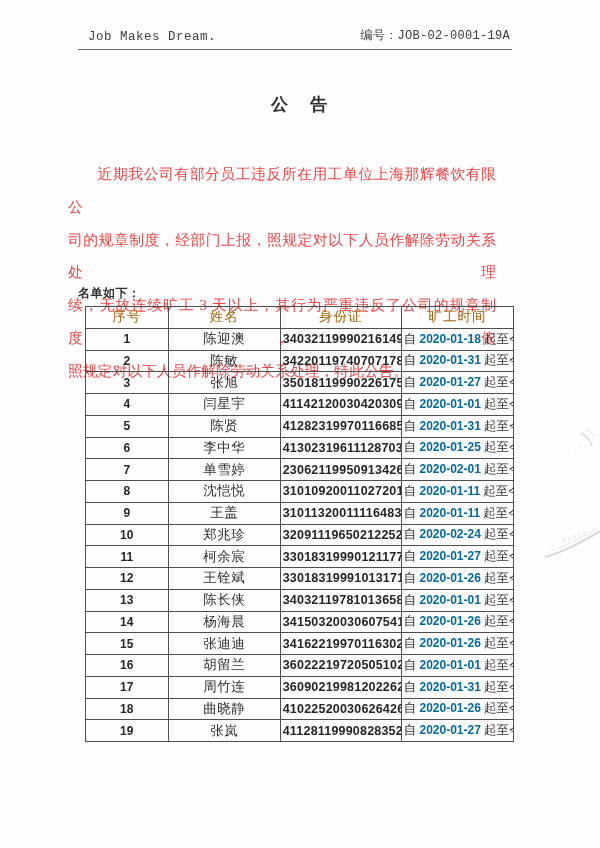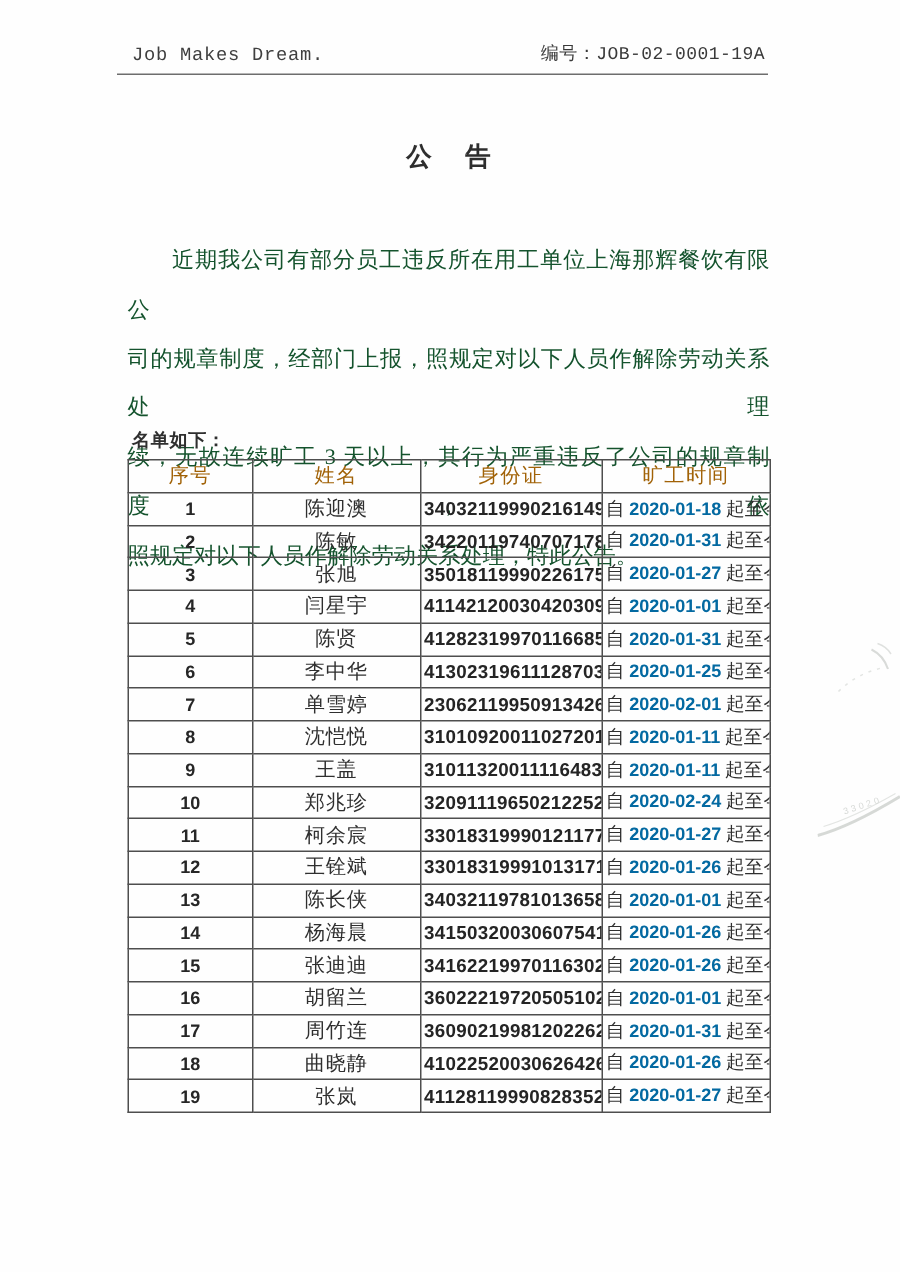--- a/index.html
+++ b/index.html
@@ -48,39 +48,39 @@
     font-size: 17px;
     font-weight: bold;
     color: #2e2e2e;
     word-spacing: 14px;
     letter-spacing: 2px;
   }
 
   
   .notice-body {
     position: absolute;
-    top: 158px; left: 85px;
+    top: 158px; left: 68px;
     width: 428px;
     font-size: 14.8px;
-    color: #14532d;
+    color: #ef4444;
   }
   .para-line {
     line-height: 32.8px;
     white-space: nowrap;
   }
   .para-line.justify {
     white-space: normal;
     text-align: justify;
     text-align-last: justify;
   }
   .para-line.indent { text-indent: 2em; }
 
   .list-label {
     position: absolute;
-    top: 285px; left: 88px;
+    top: 285px; left: 78px;
     font-size: 12px;
     font-weight: bold;
     color: #2f2f2f;
     letter-spacing: 0.5px;
   }
 
   
   table.roster {
     position: absolute;
     top: 306px; left: 85px;

